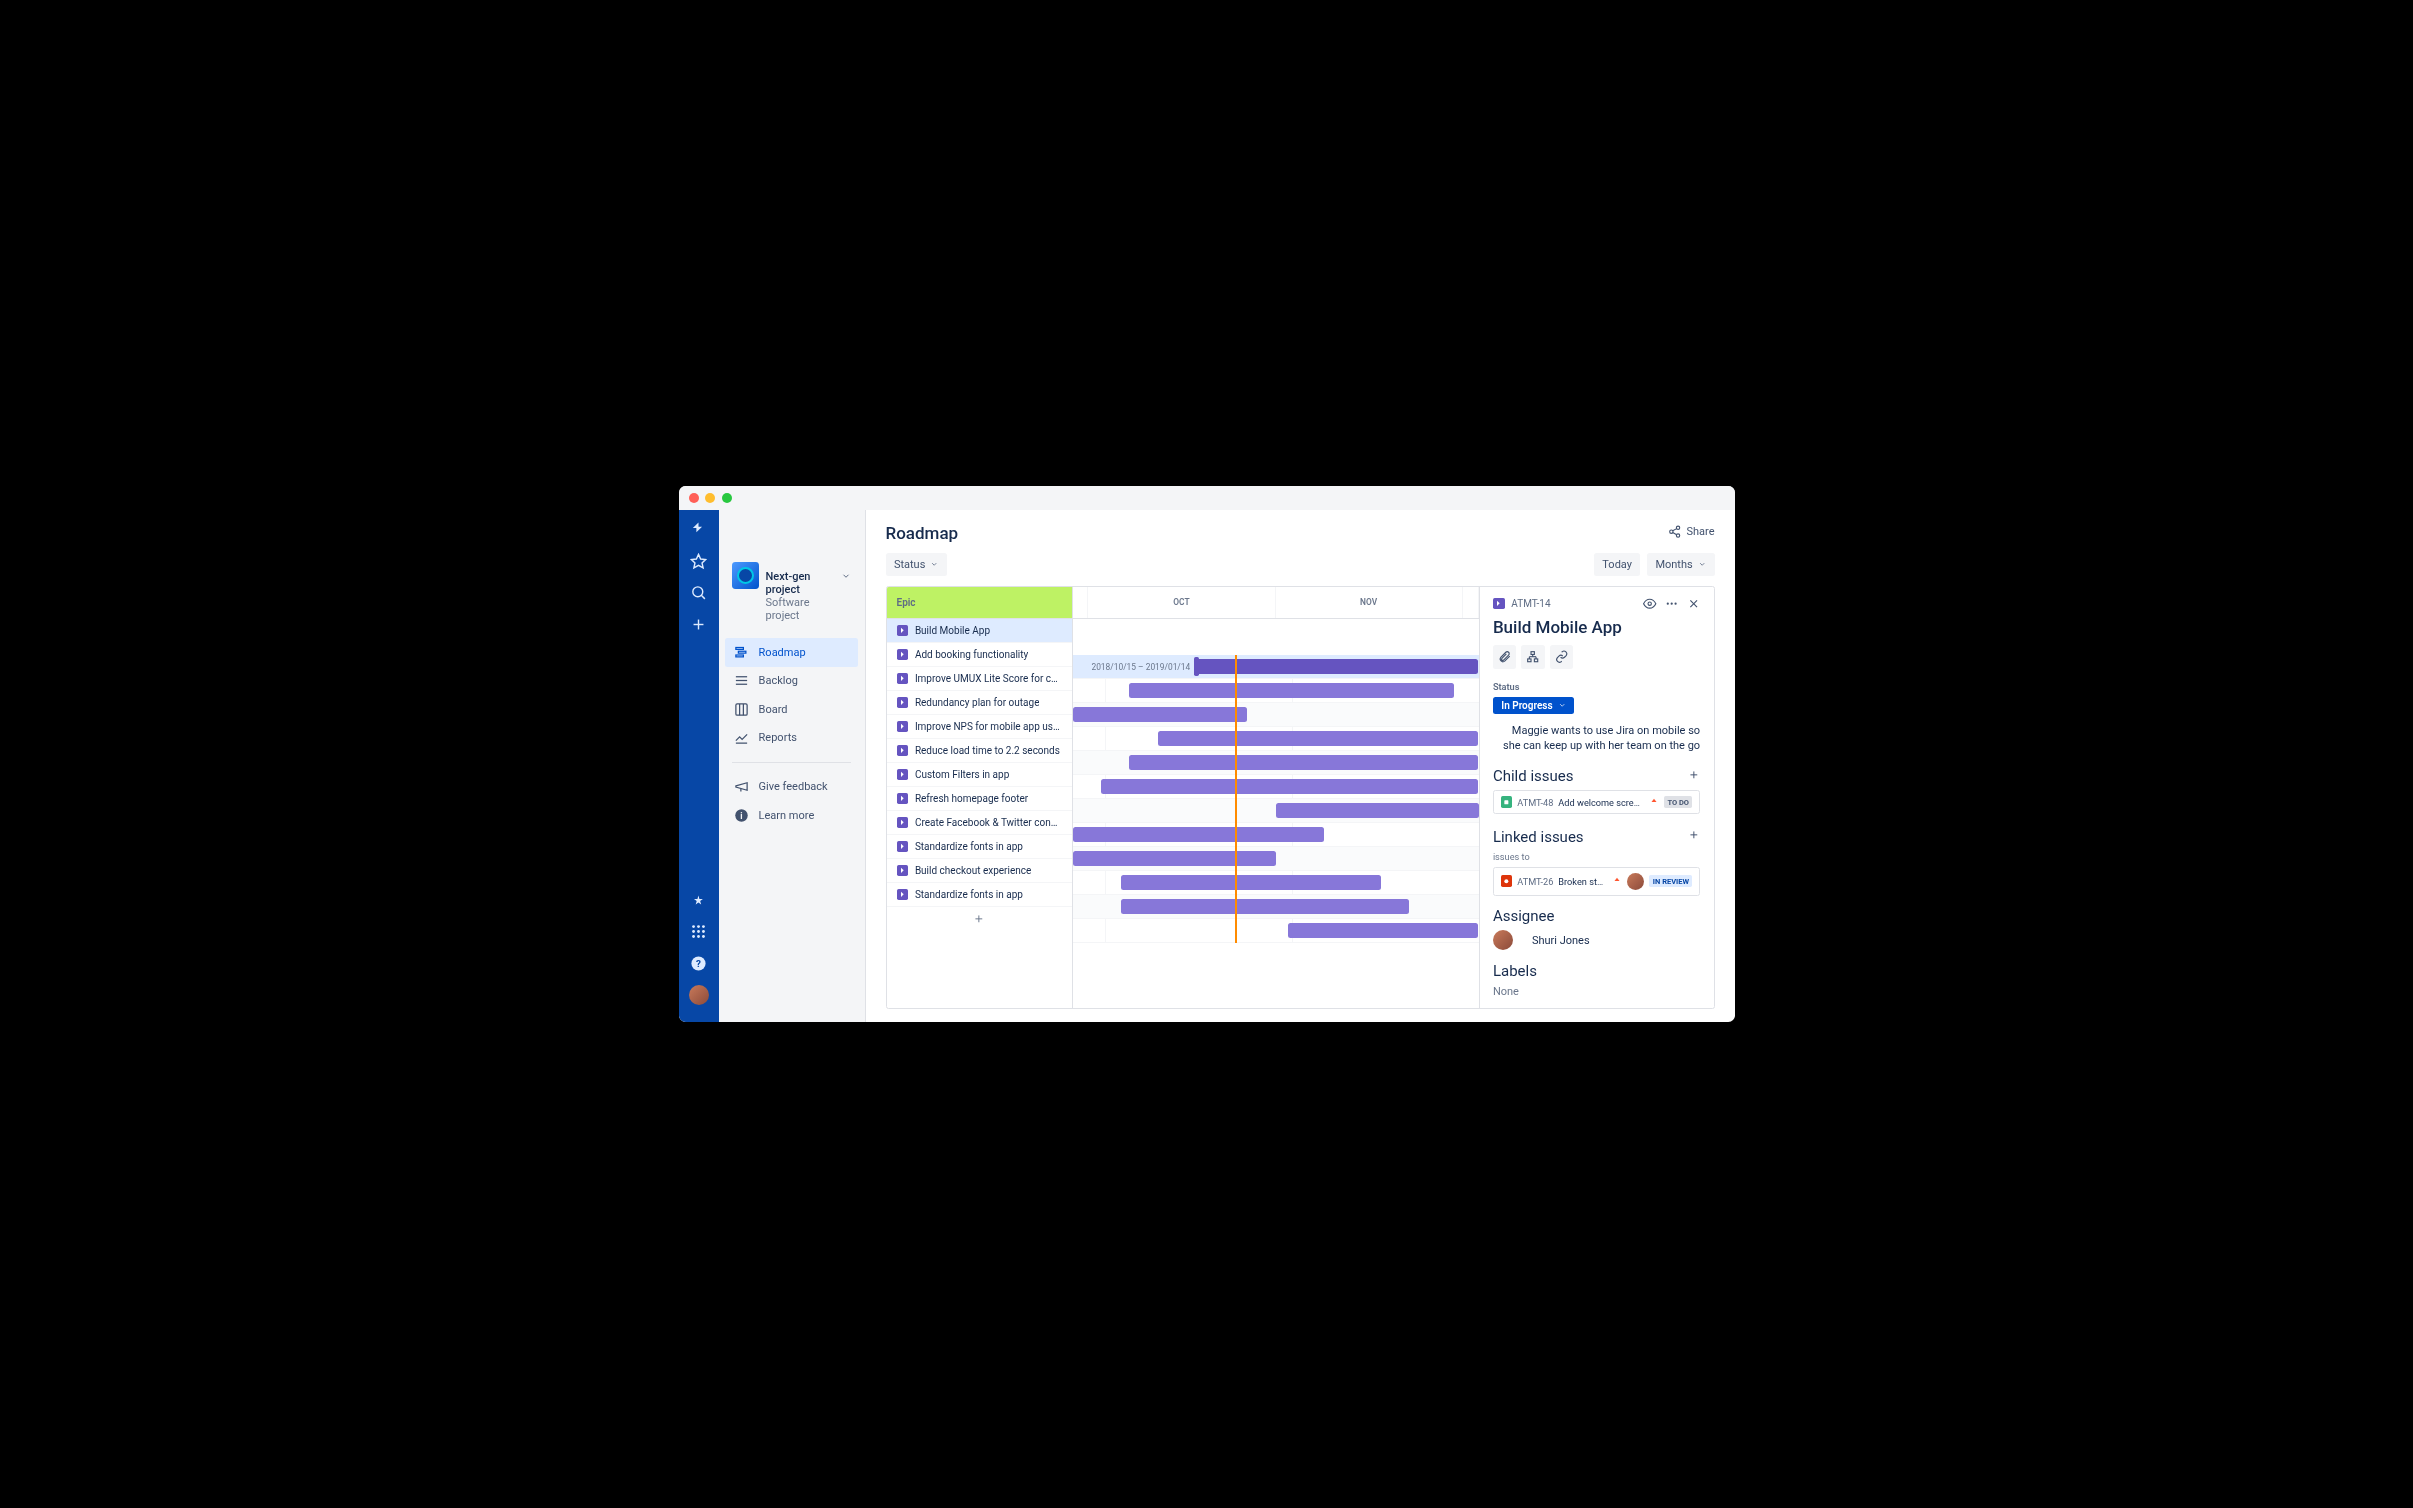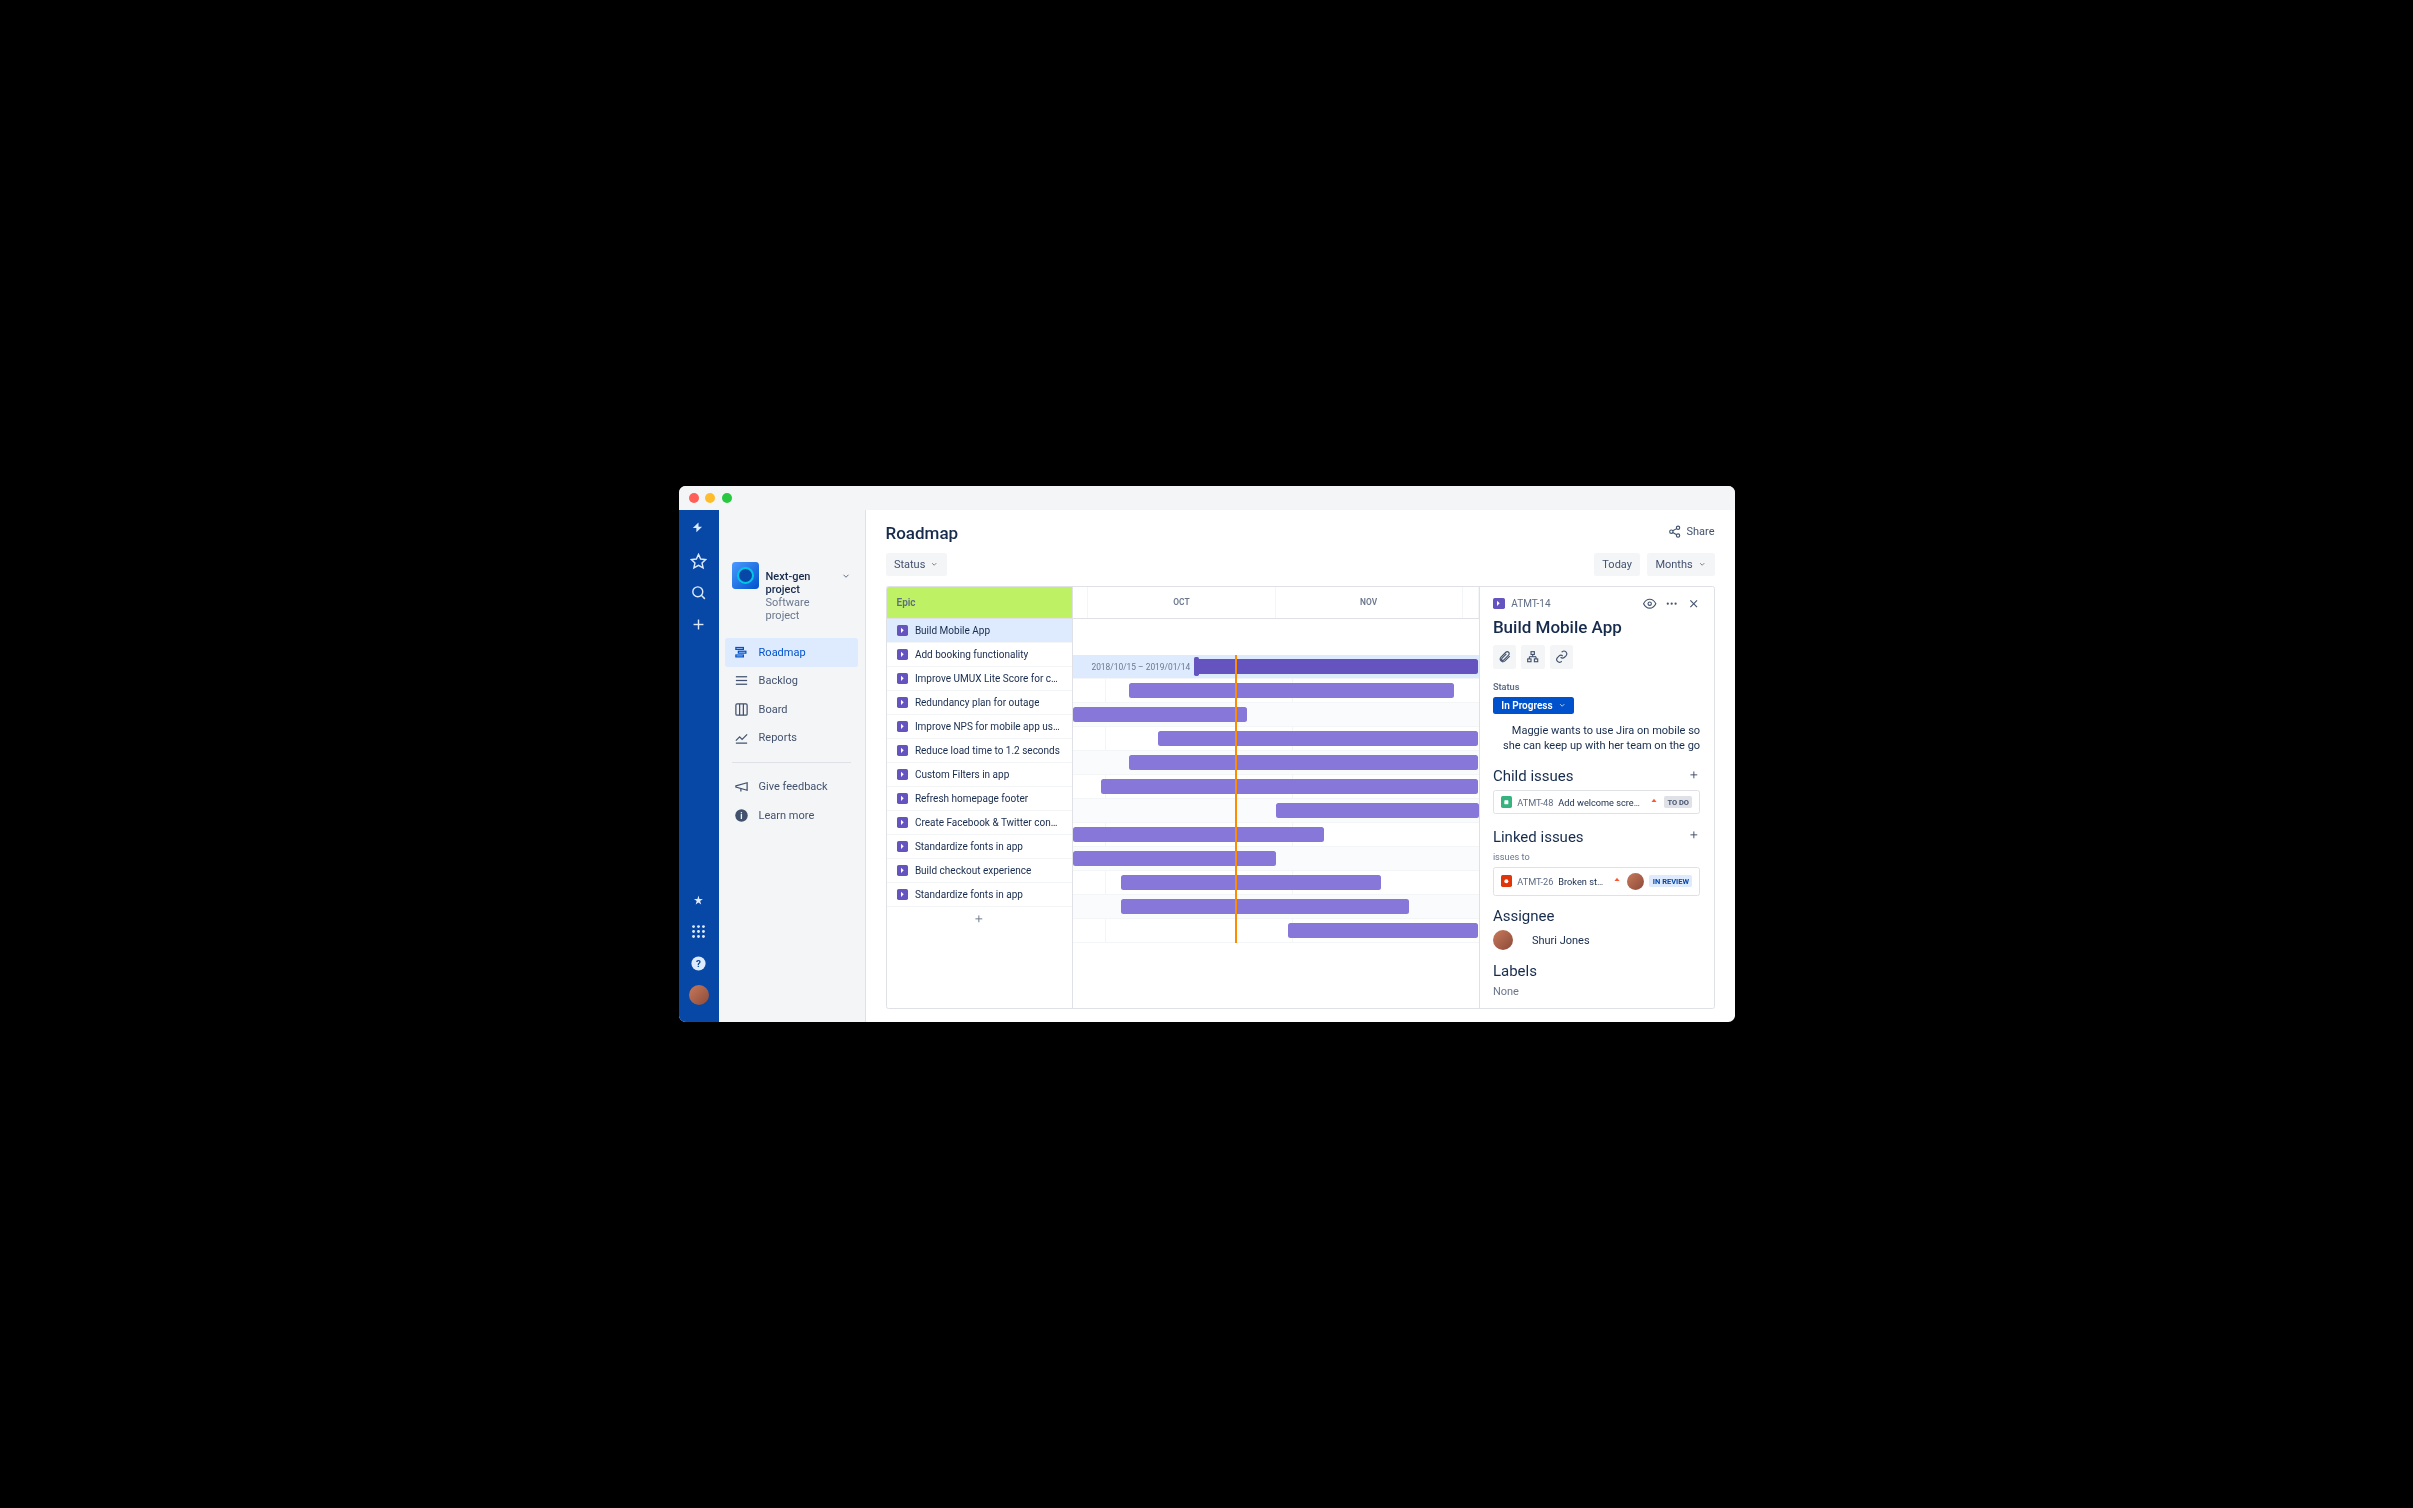--- a/index.html
+++ b/index.html
@@ -305,21 +305,21 @@
                   </svg>
                 </span>
                 <span style="overflow:hidden;text-overflow:ellipsis">Improve NPS for mobile app users by …</span>
               </div>
               <div class="epic-row">
                 <span class="epic-badge">
                   <svg viewBox="0 0 10 10" fill="currentColor">
                     <path d="M3 1l4 4-4 4V1z"></path>
                   </svg>
                 </span>
-                <span style="overflow:hidden;text-overflow:ellipsis">Reduce load time to 1.2 seconds</span>
+                <span style="overflow:hidden;text-overflow:ellipsis">Reduce load time to 2.2 seconds</span>
               </div>
               <div class="epic-row">
                 <span class="epic-badge">
                   <svg viewBox="0 0 10 10" fill="currentColor">
                     <path d="M3 1l4 4-4 4V1z"></path>
                   </svg>
                 </span>
                 <span style="overflow:hidden;text-overflow:ellipsis">Custom Filters in app</span>
               </div>
               <div class="epic-row">

